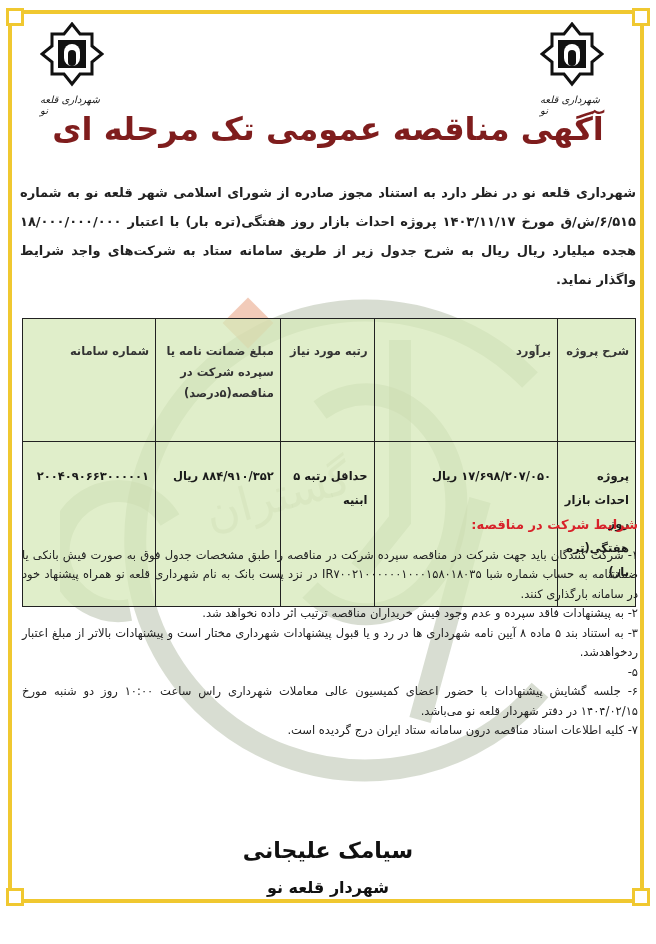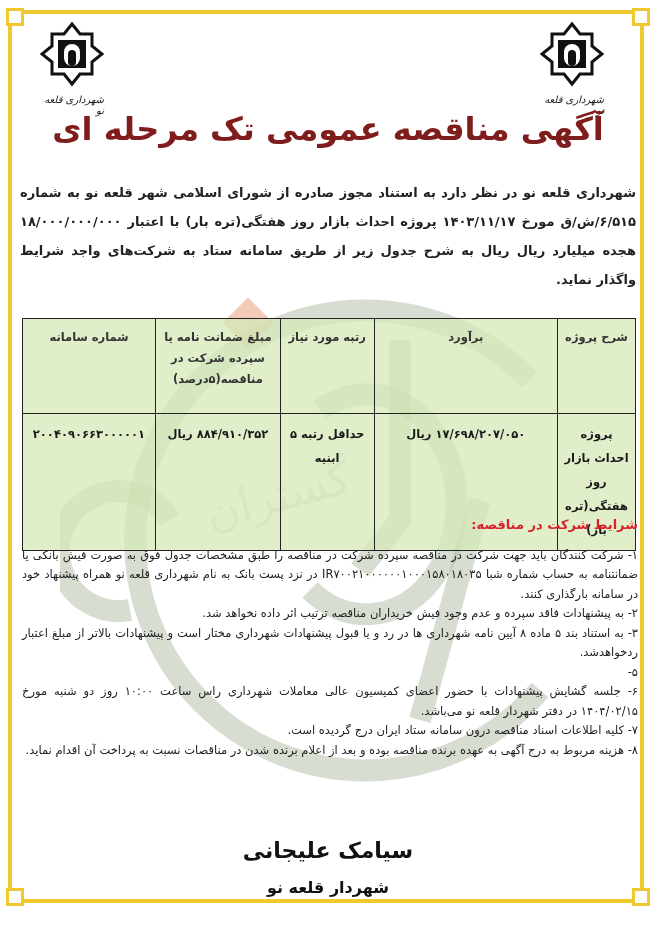--- a/index.html
+++ b/index.html
@@ -8,39 +8,39 @@
     font-family: "DejaVu Sans", sans-serif; color: #1a1a1a;
   }
   .frame {
     position: absolute; left: 8px; top: 10px; width: 636px; height: 893px;
     border: 4px solid #f0c830; box-sizing: border-box;
   }
   .corner-step { position:absolute; width:18px; height:18px; border:3px solid #f0c830; box-sizing:border-box; background:#fff;}
   .logo { position: absolute; top: 22px; width: 64px; height: 95px; }
   .logo-left { left: 40px; } .logo-right { left: 540px; }
   .logo svg { width: 64px; height: 68px; display:block; }
-  .logo-caption { font-family: "DejaVu Serif", serif; font-size: 10px; font-style: italic; text-align: right; margin-top: 4px; direction: rtl; }
+  .logo-caption { font-family: "DejaVu Serif", serif; font-size: 10px; font-style: italic; text-align: left; margin-top: 4px; direction: rtl; }
   .title {
     position: absolute; top: 110px; left: 0; width: 656px; text-align: center;
     color: #7f1d1d; font-weight: bold; font-size: 32px; direction: rtl;
     font-family: "DejaVu Sans", sans-serif; letter-spacing: -0.5px;
   }
   .intro {
     position: absolute; top: 178px; left: 20px; width: 616px;
     direction: rtl; text-align: justify; font-size: 13px; line-height: 29px; font-weight: bold; color:#222;
   }
   .watermark {
     position: absolute; left: 60px; top: 260px; width: 560px; height: 580px; pointer-events: none;
   }
   .tbl {
     position: absolute; top: 318px; left: 22px; width: 614px; height: 187px;
     border-collapse: collapse; direction: rtl; background: rgba(214, 232, 184, 0.75);
     font-size: 11.5px; font-weight: bold;
   }
-  .tbl td, .tbl th { border: 1.5px solid #222; vertical-align: top; text-align: center; padding: 8px 6px; font-weight: bold; }
+  .tbl td, .tbl th { border: 1.5px solid #222; vertical-align: top; text-align: right; padding: 22px 6px; font-weight: bold; }
   .tbl th { height: 78px; font-weight: bold; color:#333; line-height: 21px; }
   .tbl td { line-height: 24px; }
   .conditions {
     position: absolute; top: 515px; left: 22px; width: 616px; direction: rtl; text-align: justify;
     font-size: 11.5px; line-height: 19.5px; color: #222;
   }
   .cond-heading { color: #d8222a; font-weight: bold; font-size: 13px; margin-bottom: 11px; }
   .cond-item { margin: 0; }
   .sig { position: absolute; left: 0; width: 656px; text-align: center; direction: rtl; font-weight: bold; color: #111; }
   .sig-name { top: 838px; font-size: 22px; }
@@ -121,17 +121,16 @@
   </table>
 
 <div class="conditions">
   <div class="cond-heading">شرایط شرکت در مناقصه:</div>
   <p class="cond-item">۱- شرکت کنندگان باید جهت شرکت در مناقصه سپرده شرکت در مناقصه را طبق مشخصات جدول فوق به صورت فیش بانکی یا ضمانتنامه به حساب شماره شبا IR۷۰۰۲۱۰۰۰۰۰۰۱۰۰۰۱۵۸۰۱۸۰۳۵ در نزد پست بانک به نام شهرداری قلعه نو همراه پیشنهاد خود در سامانه بارگذاری کنند.</p>
   <p class="cond-item">۲- به پیشنهادات فاقد سپرده و عدم وجود فیش خریداران مناقصه ترتیب اثر داده نخواهد شد.</p>
   <p class="cond-item">۳- به استناد بند ۵ ماده ۸ آیین نامه شهرداری ها در رد و یا قبول پیشنهادات شهرداری مختار است و پیشنهادات بالاتر از مبلغ اعتبار ردخواهدشد.</p>
   <p class="cond-item">۵-</p>
   <p class="cond-item">۶- جلسه گشایش پیشنهادات با حضور اعضای کمیسیون عالی معاملات شهرداری راس ساعت ۱۰:۰۰ روز دو شنبه مورخ ۱۴۰۴/۰۲/۱۵ در دفتر شهردار قلعه نو می‌باشد.</p>
   <p class="cond-item">۷- کلیه اطلاعات اسناد مناقصه درون سامانه ستاد ایران درج گردیده است.</p>
-  <p class="cond-item">۸- هزینه مربوط به درج آگهی به عهده برنده مناقصه بوده و بعد از اعلام برنده شدن در مناقصات نسبت به پرداخت آن اقدام نماید.</p>
 </div>
 
 <div class="sig sig-name">سیامک علیجانی</div>
 <div class="sig sig-title">شهردار قلعه نو</div>
 
 </body></html>

